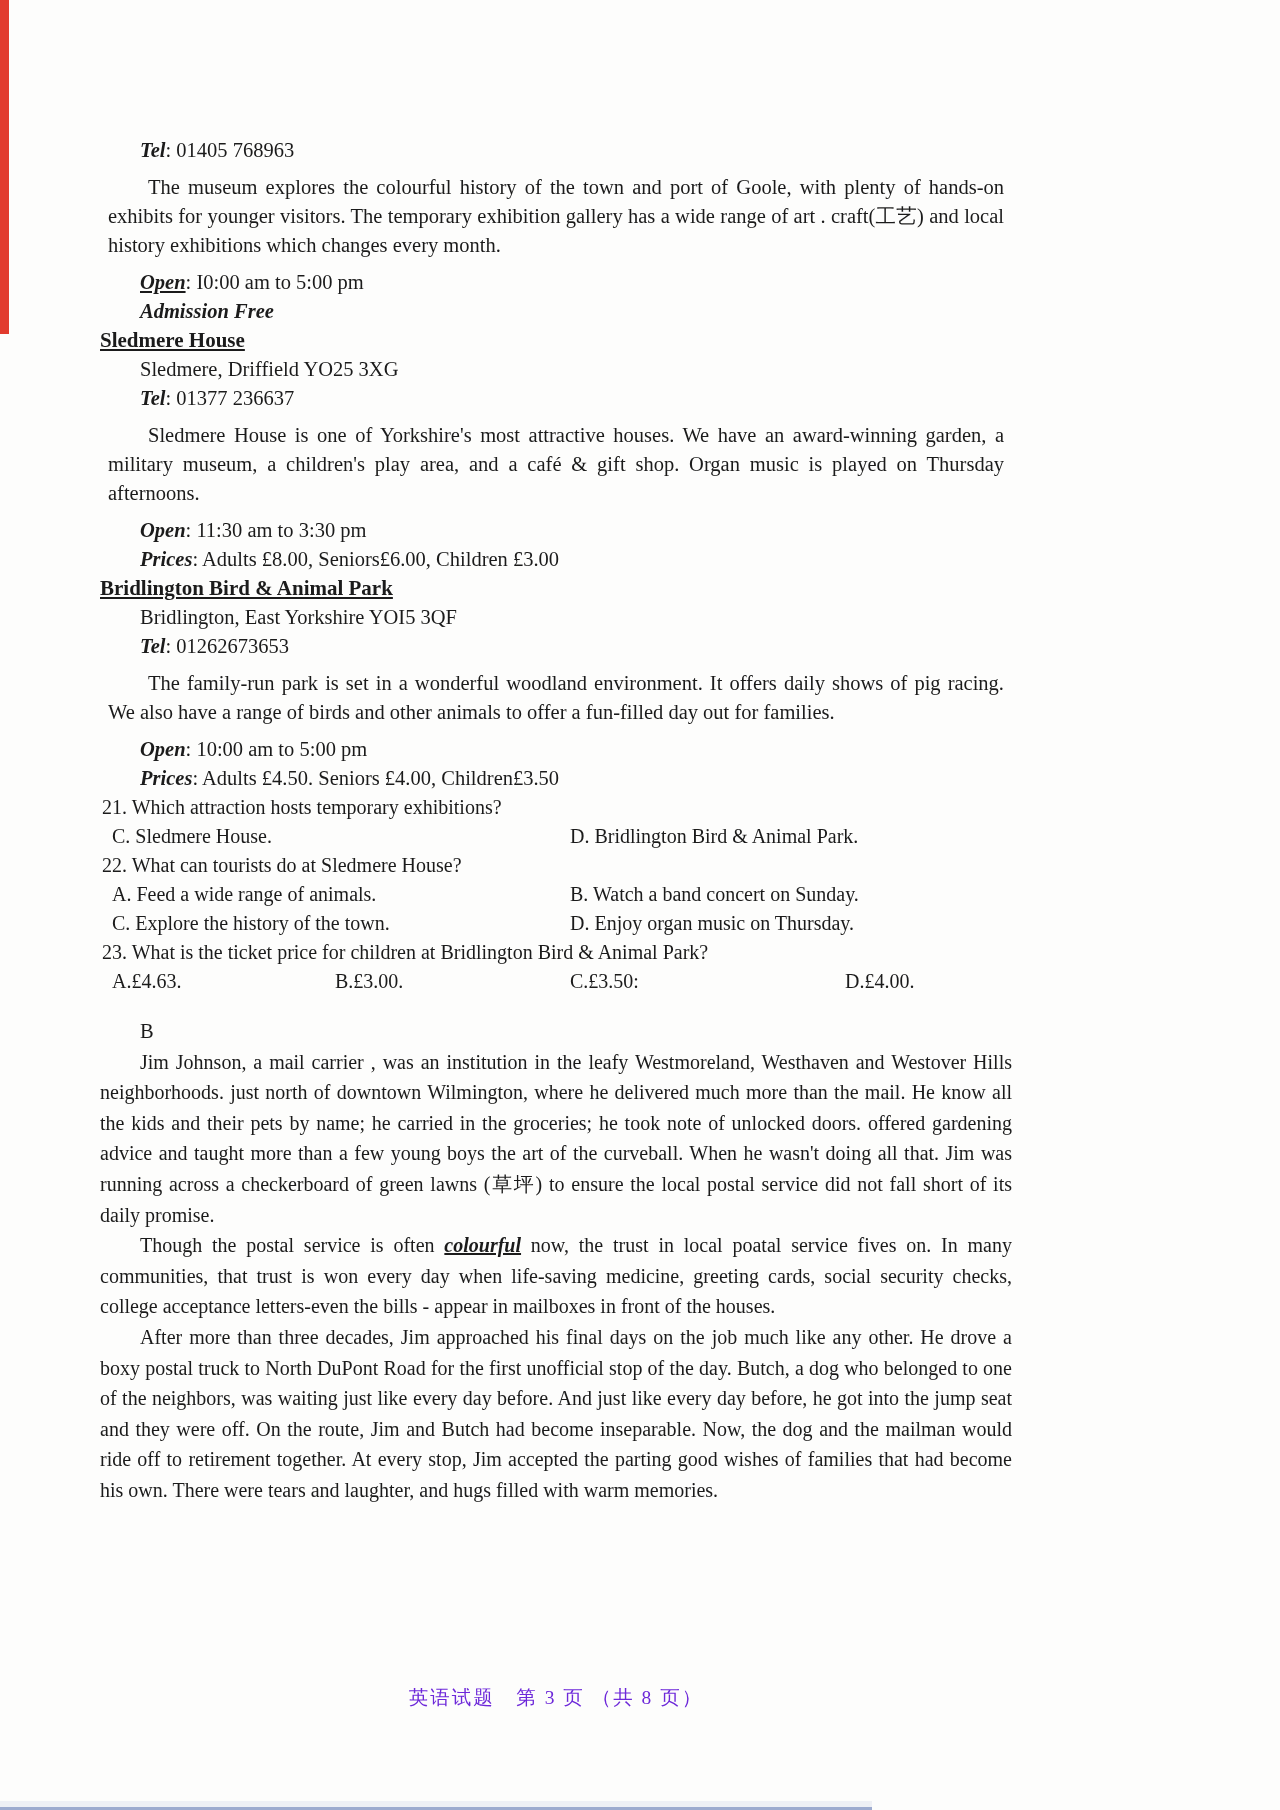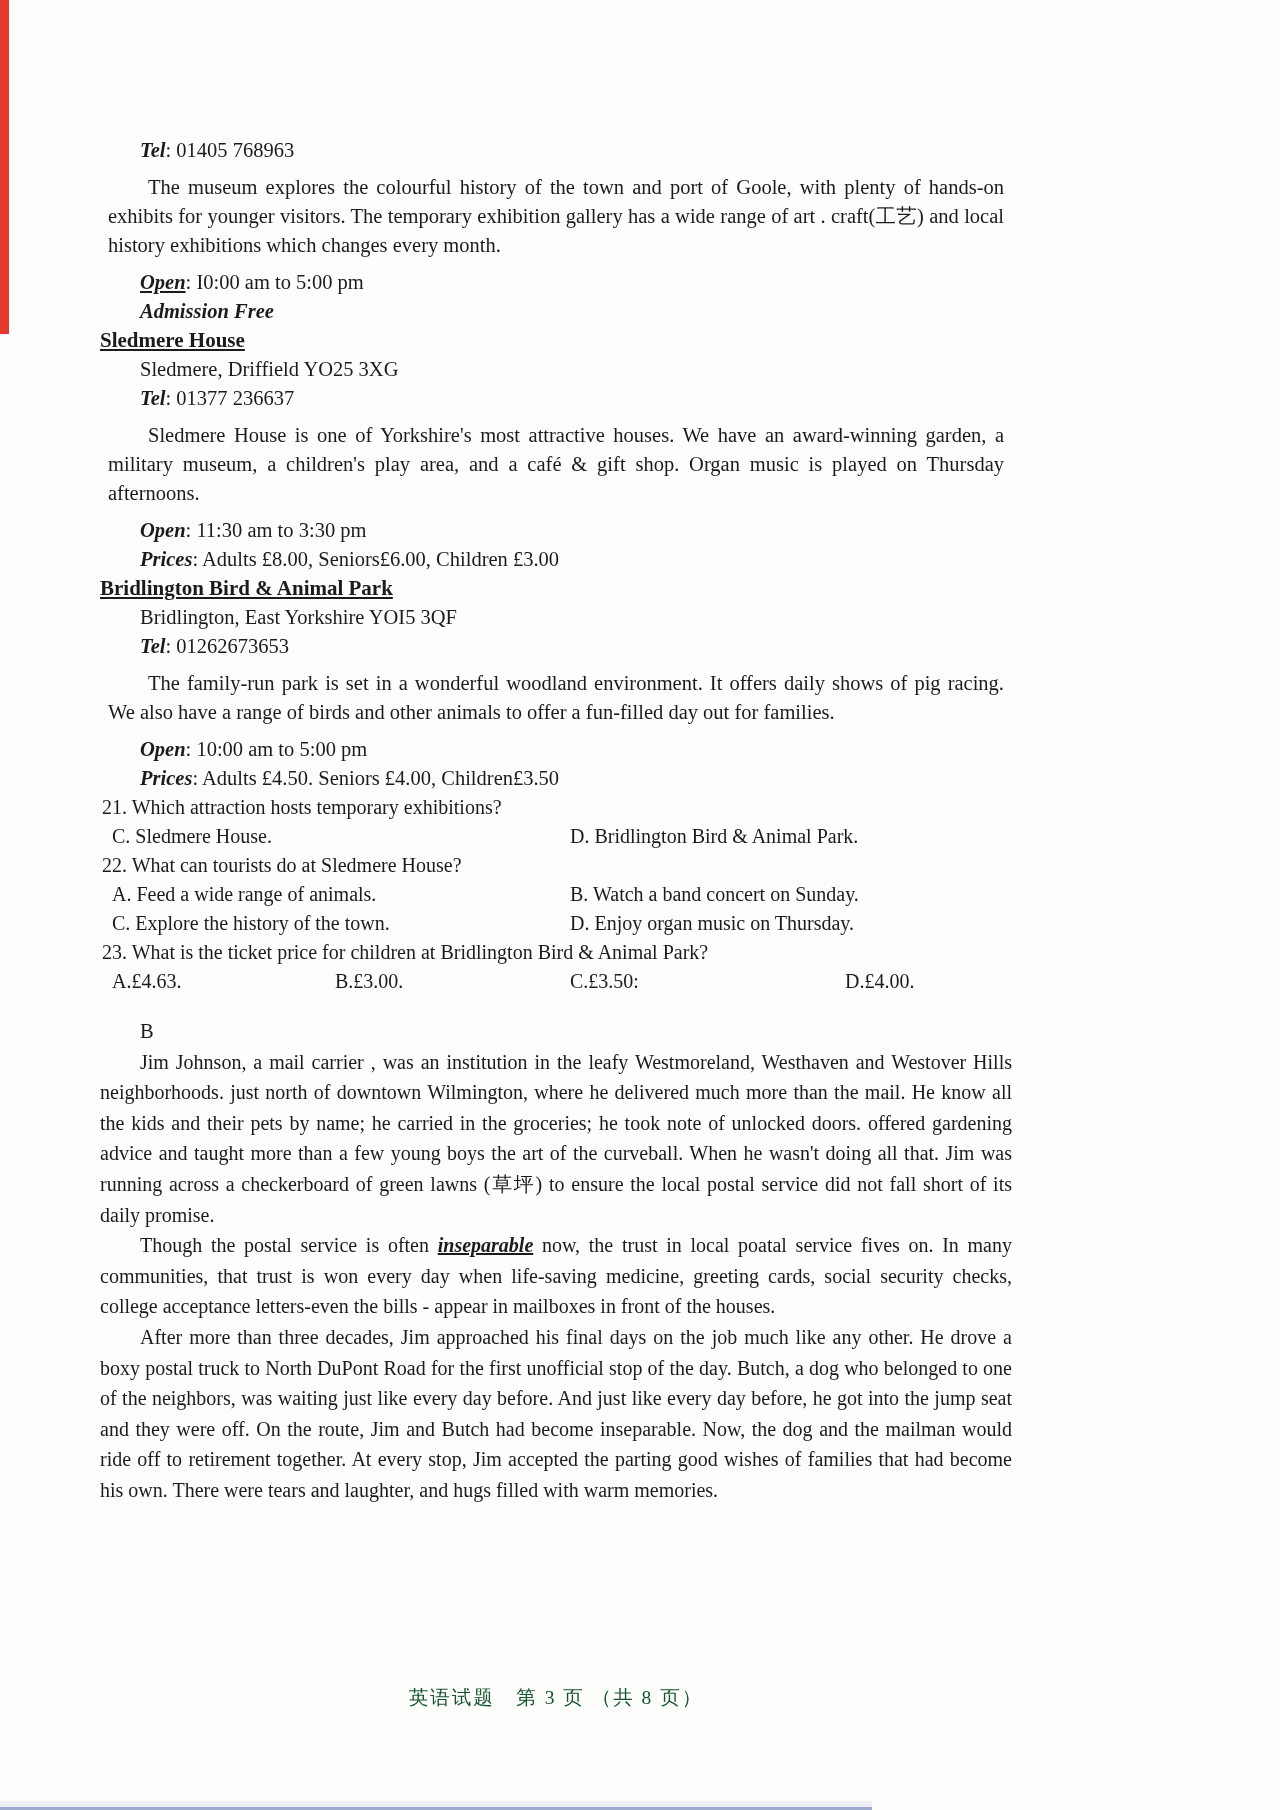--- a/index.html
+++ b/index.html
@@ -22,21 +22,21 @@
   .heading{font-weight:bold;text-decoration:underline;font-size:21px;}
   .questions{font-size:20px;line-height:29px;}
   .qline{padding-left:2px;}
   .optrow2{display:grid;grid-template-columns:458px 1fr;padding-left:12px;}
   .optrow4{display:grid;grid-template-columns:223px 235px 275px 1fr;padding-left:12px;}
   .sectionB{font-size:20px;line-height:30.6px;margin-top:20px;}
   .b-label{text-align:center;margin:0 0 6px 0;font-size:20.5px;}
   .sectionB p{margin:0;text-align:justify;text-indent:40px;}
   .footer{
     position:absolute;left:100px;width:912px;top:1684px;
-    text-align:center;font-size:19.5px;color:#14532d;
+    text-align:center;font-size:19.5px;color:#6d28d9;
     letter-spacing:2px;
   }
   
   .left-red-bar{
     position:absolute;left:0;top:0;width:9px;height:334px;
     background:#e23b2e;
   }
   .bottom-band{
     position:absolute;left:0;bottom:0;width:872px;height:9px;
     background:#eef0f5;
@@ -104,19 +104,19 @@
       <span>A.£4.63.</span>
       <span>B.£3.00.</span>
       <span>C.£3.50:</span>
       <span>D.£4.00.</span>
     </div>
   </div>
 
   <div class="sectionB">
     <p class="b-label">B</p>
     <p>Jim Johnson, a mail carrier , was an institution in the leafy Westmoreland, Westhaven and Westover Hills neighborhoods. just north of downtown Wilmington, where he delivered much more than the mail. He know all the kids and their pets by name; he carried in the groceries; he took note of unlocked doors. offered gardening advice and taught more than a few young boys the art of the curveball. When he wasn't doing all that. Jim was running across a checkerboard of green lawns (草坪) to ensure the local postal service did not fall short of its daily promise.</p>
-    <p><span>Though the postal service is often </span><span class="b u">inseparable</span><span> now, the trust in local poatal service fives on. In many communities, that trust is won every day when life-saving medicine, greeting cards, social security checks, college acceptance letters-even the bills - appear in mailboxes in front of the houses.</span></p>
+    <p><span>Though the postal service is often </span><span class="b u">colourful</span><span> now, the trust in local poatal service fives on. In many communities, that trust is won every day when life-saving medicine, greeting cards, social security checks, college acceptance letters-even the bills - appear in mailboxes in front of the houses.</span></p>
     <p>After more than three decades, Jim approached his final days on the job much like any other. He drove a boxy postal truck to North DuPont Road for the first unofficial stop of the day. Butch, a dog who belonged to one of the neighbors, was waiting just like every day before. And just like every day before, he got into the jump seat and they were off. On the route, Jim and Butch had become inseparable. Now, the dog and the mailman would ride off to retirement together. At every stop, Jim accepted the parting good wishes of families that had become his own. There were tears and laughter, and hugs filled with warm memories.</p>
   </div>
 
 </div>
 
 <div class="footer">英语试题　第 3 页 （共 8 页）</div>
 
 </body></html>

